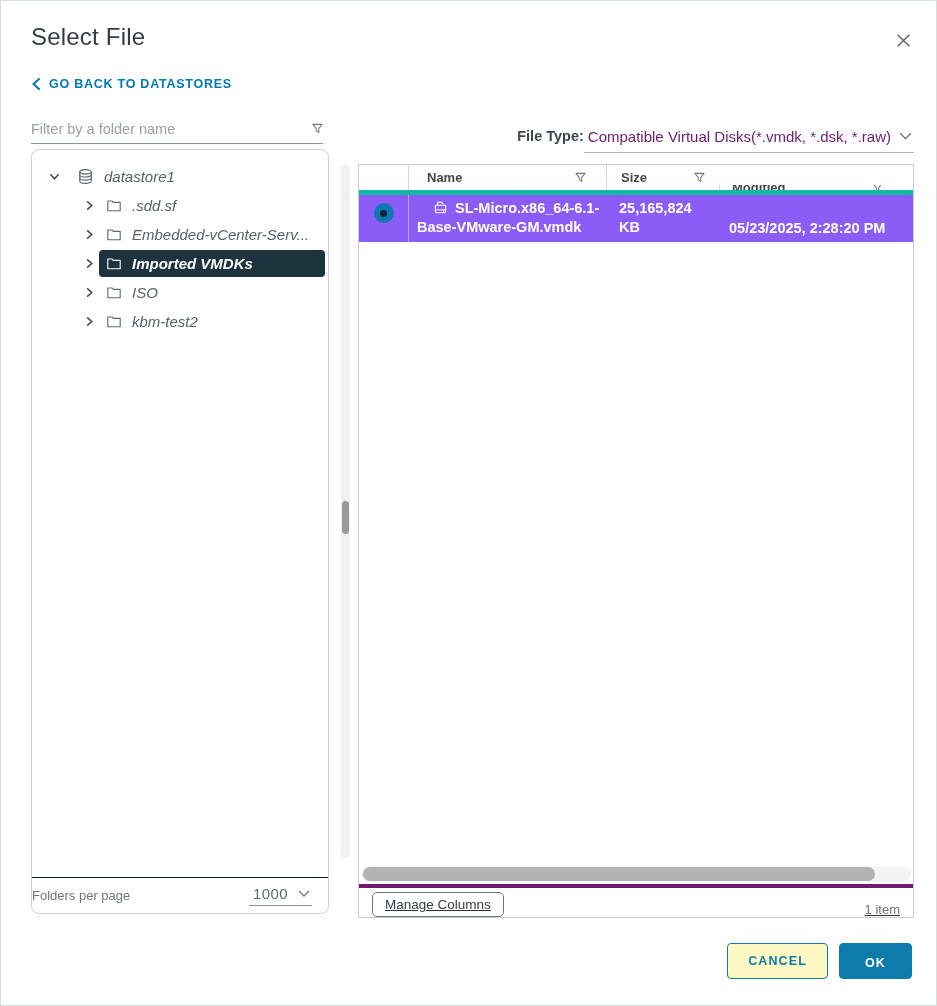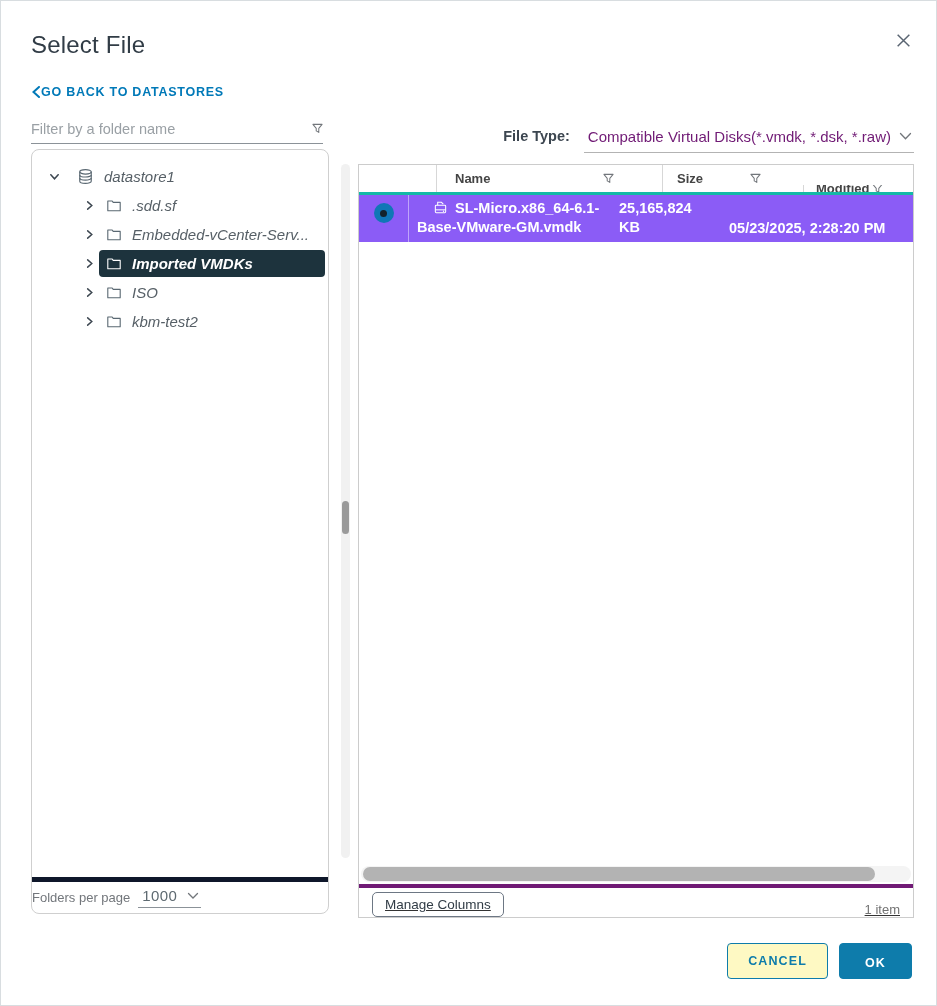--- a/index.html
+++ b/index.html
@@ -8,32 +8,32 @@
     font-family:"Liberation Sans", sans-serif;
     background:#ffffff;
     color:#333;
     position:relative;
     border:1px solid #d8dde0;
     overflow:hidden;
   }
 
   
   .dlg-title {
-    position:absolute; left:30px; top:30px;
+    position:absolute; left:30px; top:22px;
     font-size:24px; font-weight:500; color:#313c46; letter-spacing:.2px;
   }
   .dlg-close {
     position:absolute; right:22px; top:28px; width:22px; height:22px;
     cursor:pointer; color:#5a6572; display:flex; align-items:center; justify-content:center;
   }
 
   
   .back-link {
-    position:absolute; left:30px; top:84px;
-    display:flex; align-items:center; gap:0;
+    position:absolute; left:30px; top:76px;
+    display:flex; align-items:center; gap:8px;
     color:#0079b8; font-size:12.5px; font-weight:700; letter-spacing:.06em;
     cursor:pointer;
   }
 
   
   .filter-wrap { position:absolute; left:30px; top:116px; width:292px; }
   .filter-wrap input {
     width:100%; border:none; border-bottom:1px solid #8b9298;
     font-family:inherit; font-size:14.5px; color:#454545; padding:4px 22px 6px 0;
     outline:none; background:transparent;
@@ -59,22 +59,22 @@
   .tree-row.child .tw { margin-right:2px; }
   .row-body {
     flex:1; display:flex; align-items:center; gap:10px;
     height:27px; padding-left:7px; border-radius:4px; margin-right:1px;
   }
   .row-body .ticon { display:flex; color:#5a6872; }
   .tree-row.selected .row-body { background:#1d333d; color:#ffffff; font-weight:700; }
   .tree-row.selected .row-body .ticon { color:#fff; }
 
   .tree-footer {
-    height:36px; border-top:5px solid #0f172a;
-    display:flex; align-items:center; justify-content:flex-start;
+    height:36px; border-top:1px solid #0f172a;
+    display:flex; align-items:center; justify-content:space-between;
     padding-right:16px; gap:8px;
   }
   .tf-label { font-size:13px; color:#72767b; }
   .tf-select {
     display:flex; align-items:center; gap:10px;
     border-bottom:1px solid #8b9298; padding:0 2px 3px 4px; cursor:pointer;
   }
   .tf-value { font-size:15px; color:#5e6a71; letter-spacing:.4px; }
   .chev { color:#72767b; }
 
@@ -84,36 +84,36 @@
     background:#f1f1f1; border-radius:5px;
   }
   .vscroll-thumb {
     position:absolute; left:1px; top:337px; width:7px; height:33px;
     background:#9a9a9a; border-radius:4px; cursor:grab;
   }
 
   
   .filetype-row {
     position:absolute; left:357px; top:125px; width:556px;
-    display:flex; align-items:flex-start; justify-content:flex-end; gap:14px;
+    display:flex; align-items:flex-start; justify-content:flex-end; gap:0;
   }
   .ft-label { font-size:14.5px; font-weight:700; color:#3c4650; padding-top:2px; }
   .ft-select {
     display:flex; align-items:center; gap:8px; cursor:pointer;
     border-bottom:1px solid #b3b3b3; padding:2px 2px 7px 4px; flex:0 0 auto;
   }
   .ft-value { font-size:15px; color:#701a75; }
 
   
   .grid {
     position:absolute; left:357px; top:163px; width:556px; height:754px;
     border:1px solid #cccccc; background:#fff;
     display:flex; flex-direction:column;
   }
-  .g-header { display:flex; height:30px; border-bottom:3px solid #14b8a6;gap:28px; }
+  .g-header { display:flex; height:30px; border-bottom:5px solid #14b8a6; }
   .g-hcell {
     display:flex; align-items:center; font-size:13px; font-weight:700; color:#454545;
     position:relative; cursor:pointer;
   }
   .g-hcell + .g-hcell { border-left:1px solid #d7d7d7; }
   .c-radio { flex:0 0 49px; }
   .c-name  { flex:0 0 198px; padding:0 20px 0 18px; justify-content:space-between; }
   .c-size  { flex:0 0 113px; padding:0 14px 0 14px; justify-content:space-between; }
   .c-mod   { flex:1 1 auto;  padding:0 30px 0 12px; justify-content:space-between; overflow:hidden;margin-top:20px; }
   .hfunnel { color:#72767b; flex:0 0 auto; cursor:pointer; }

